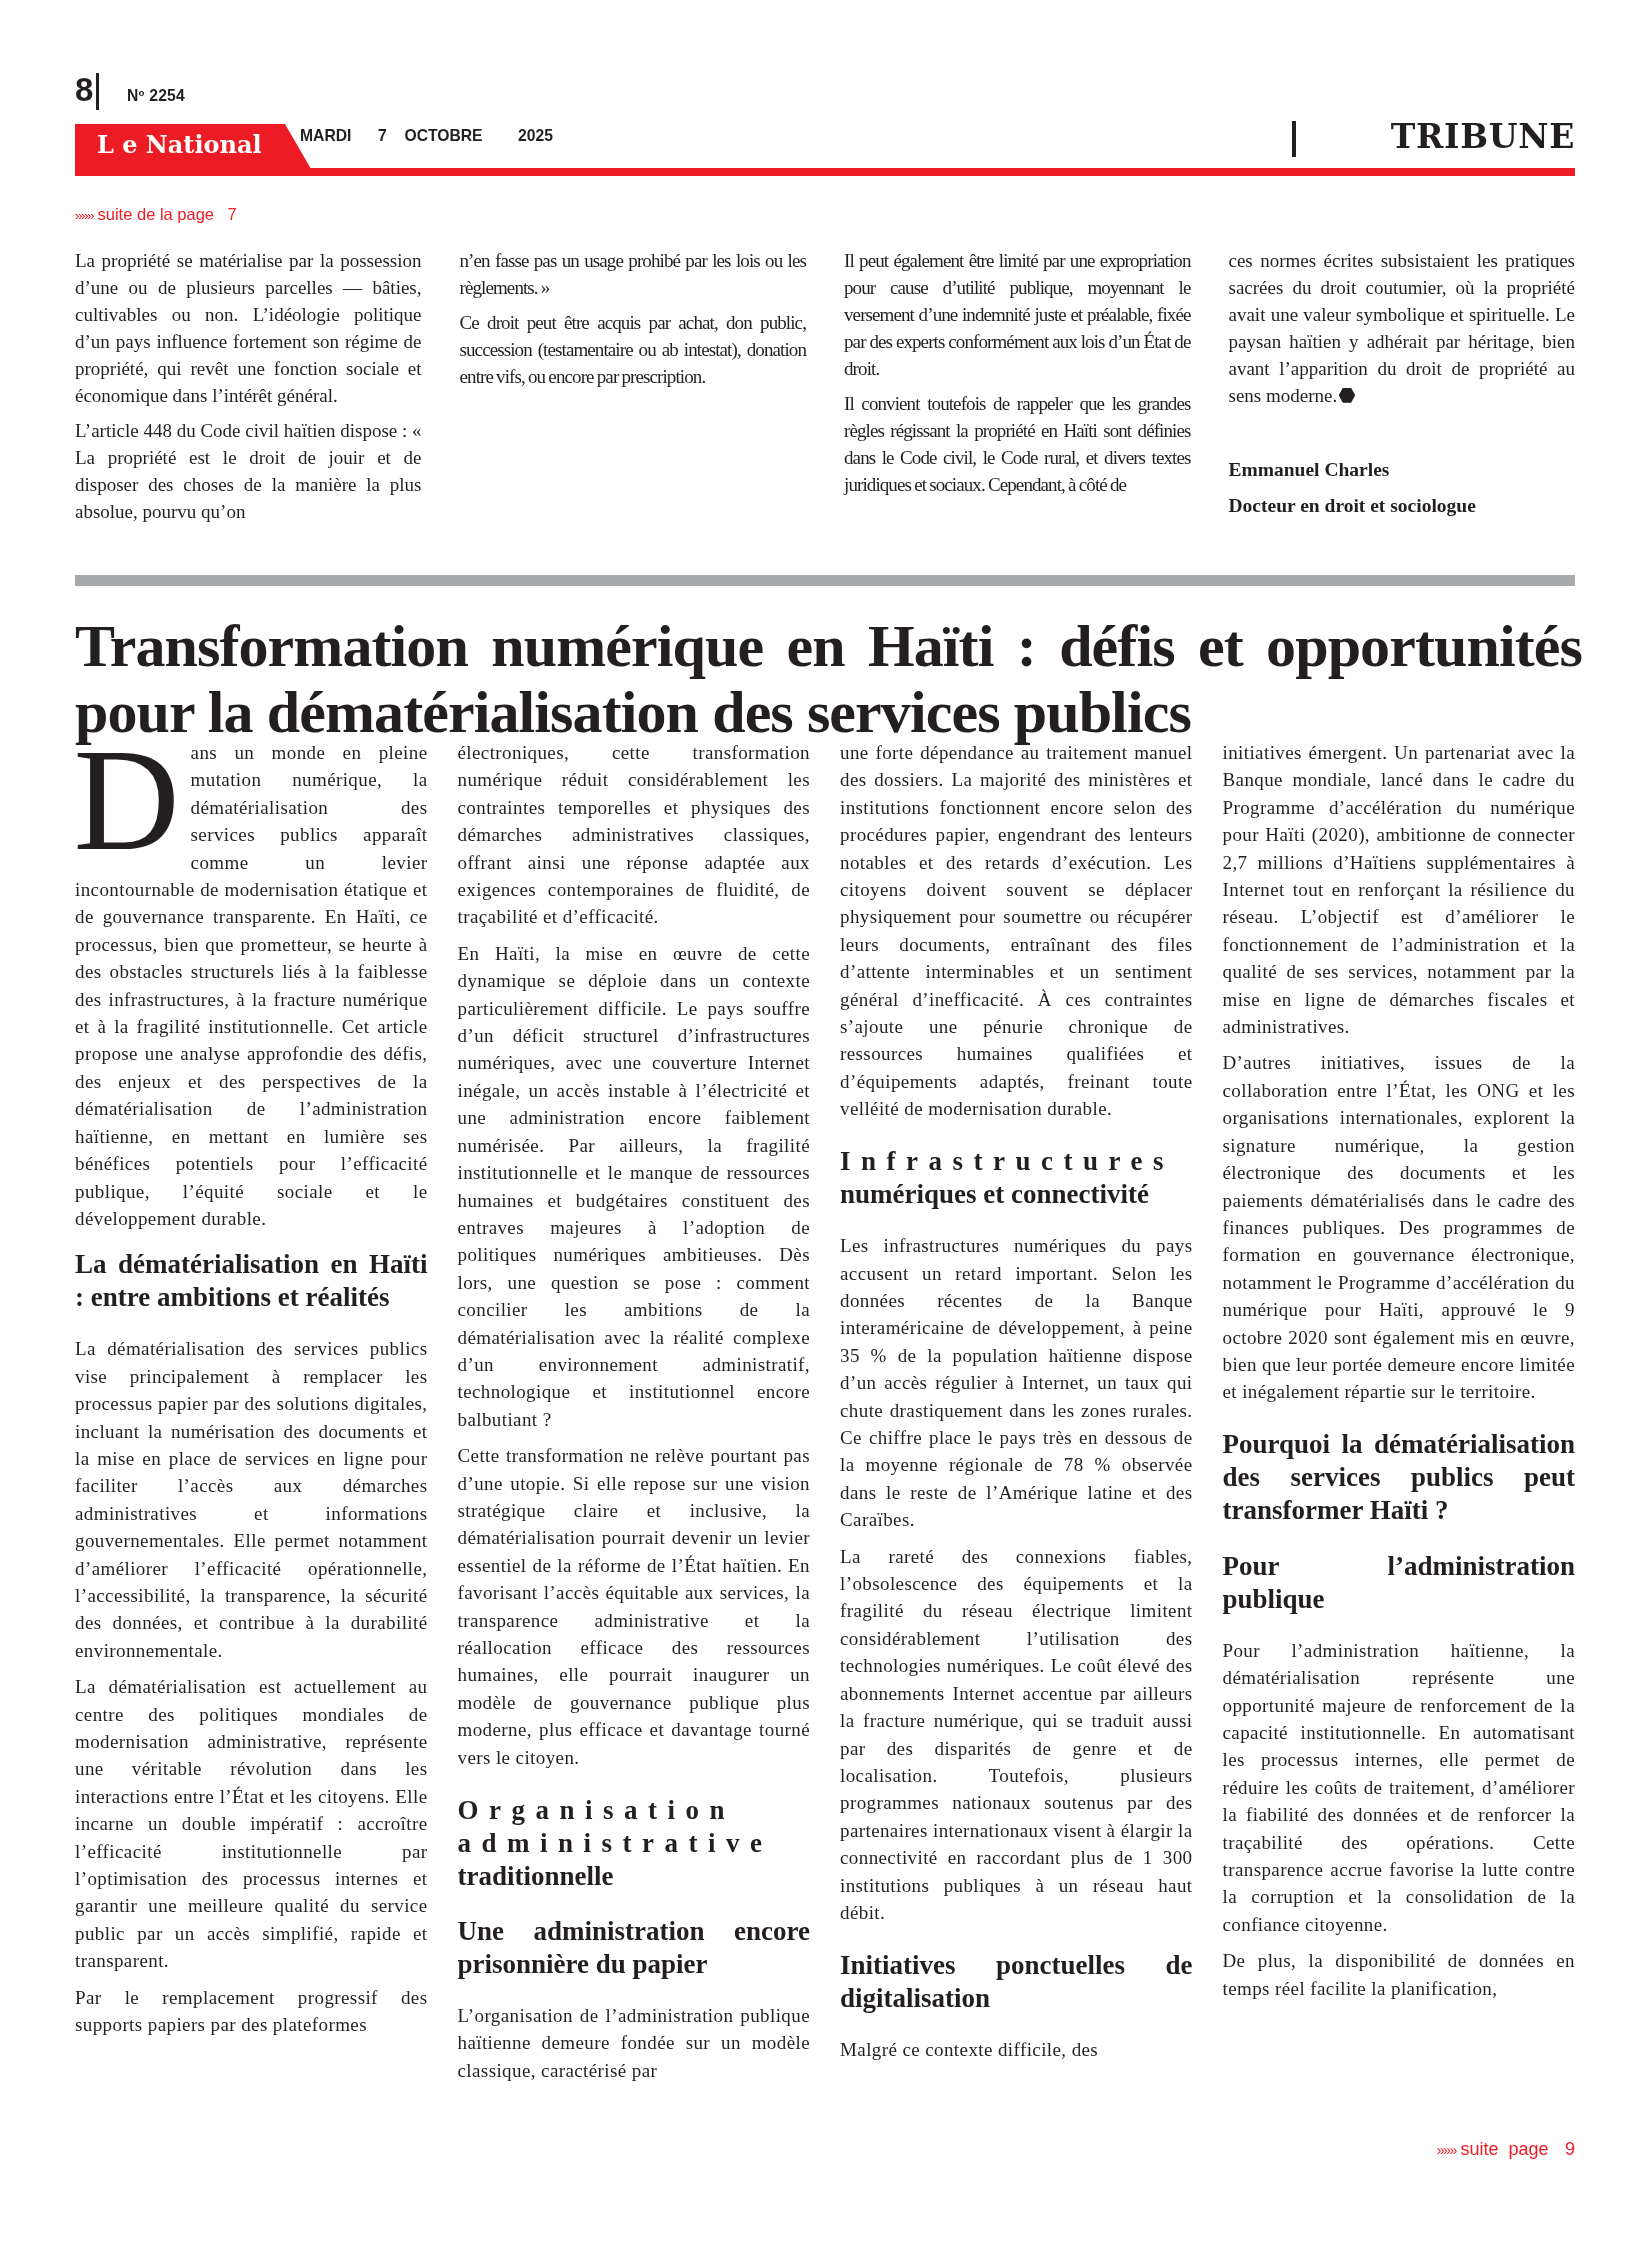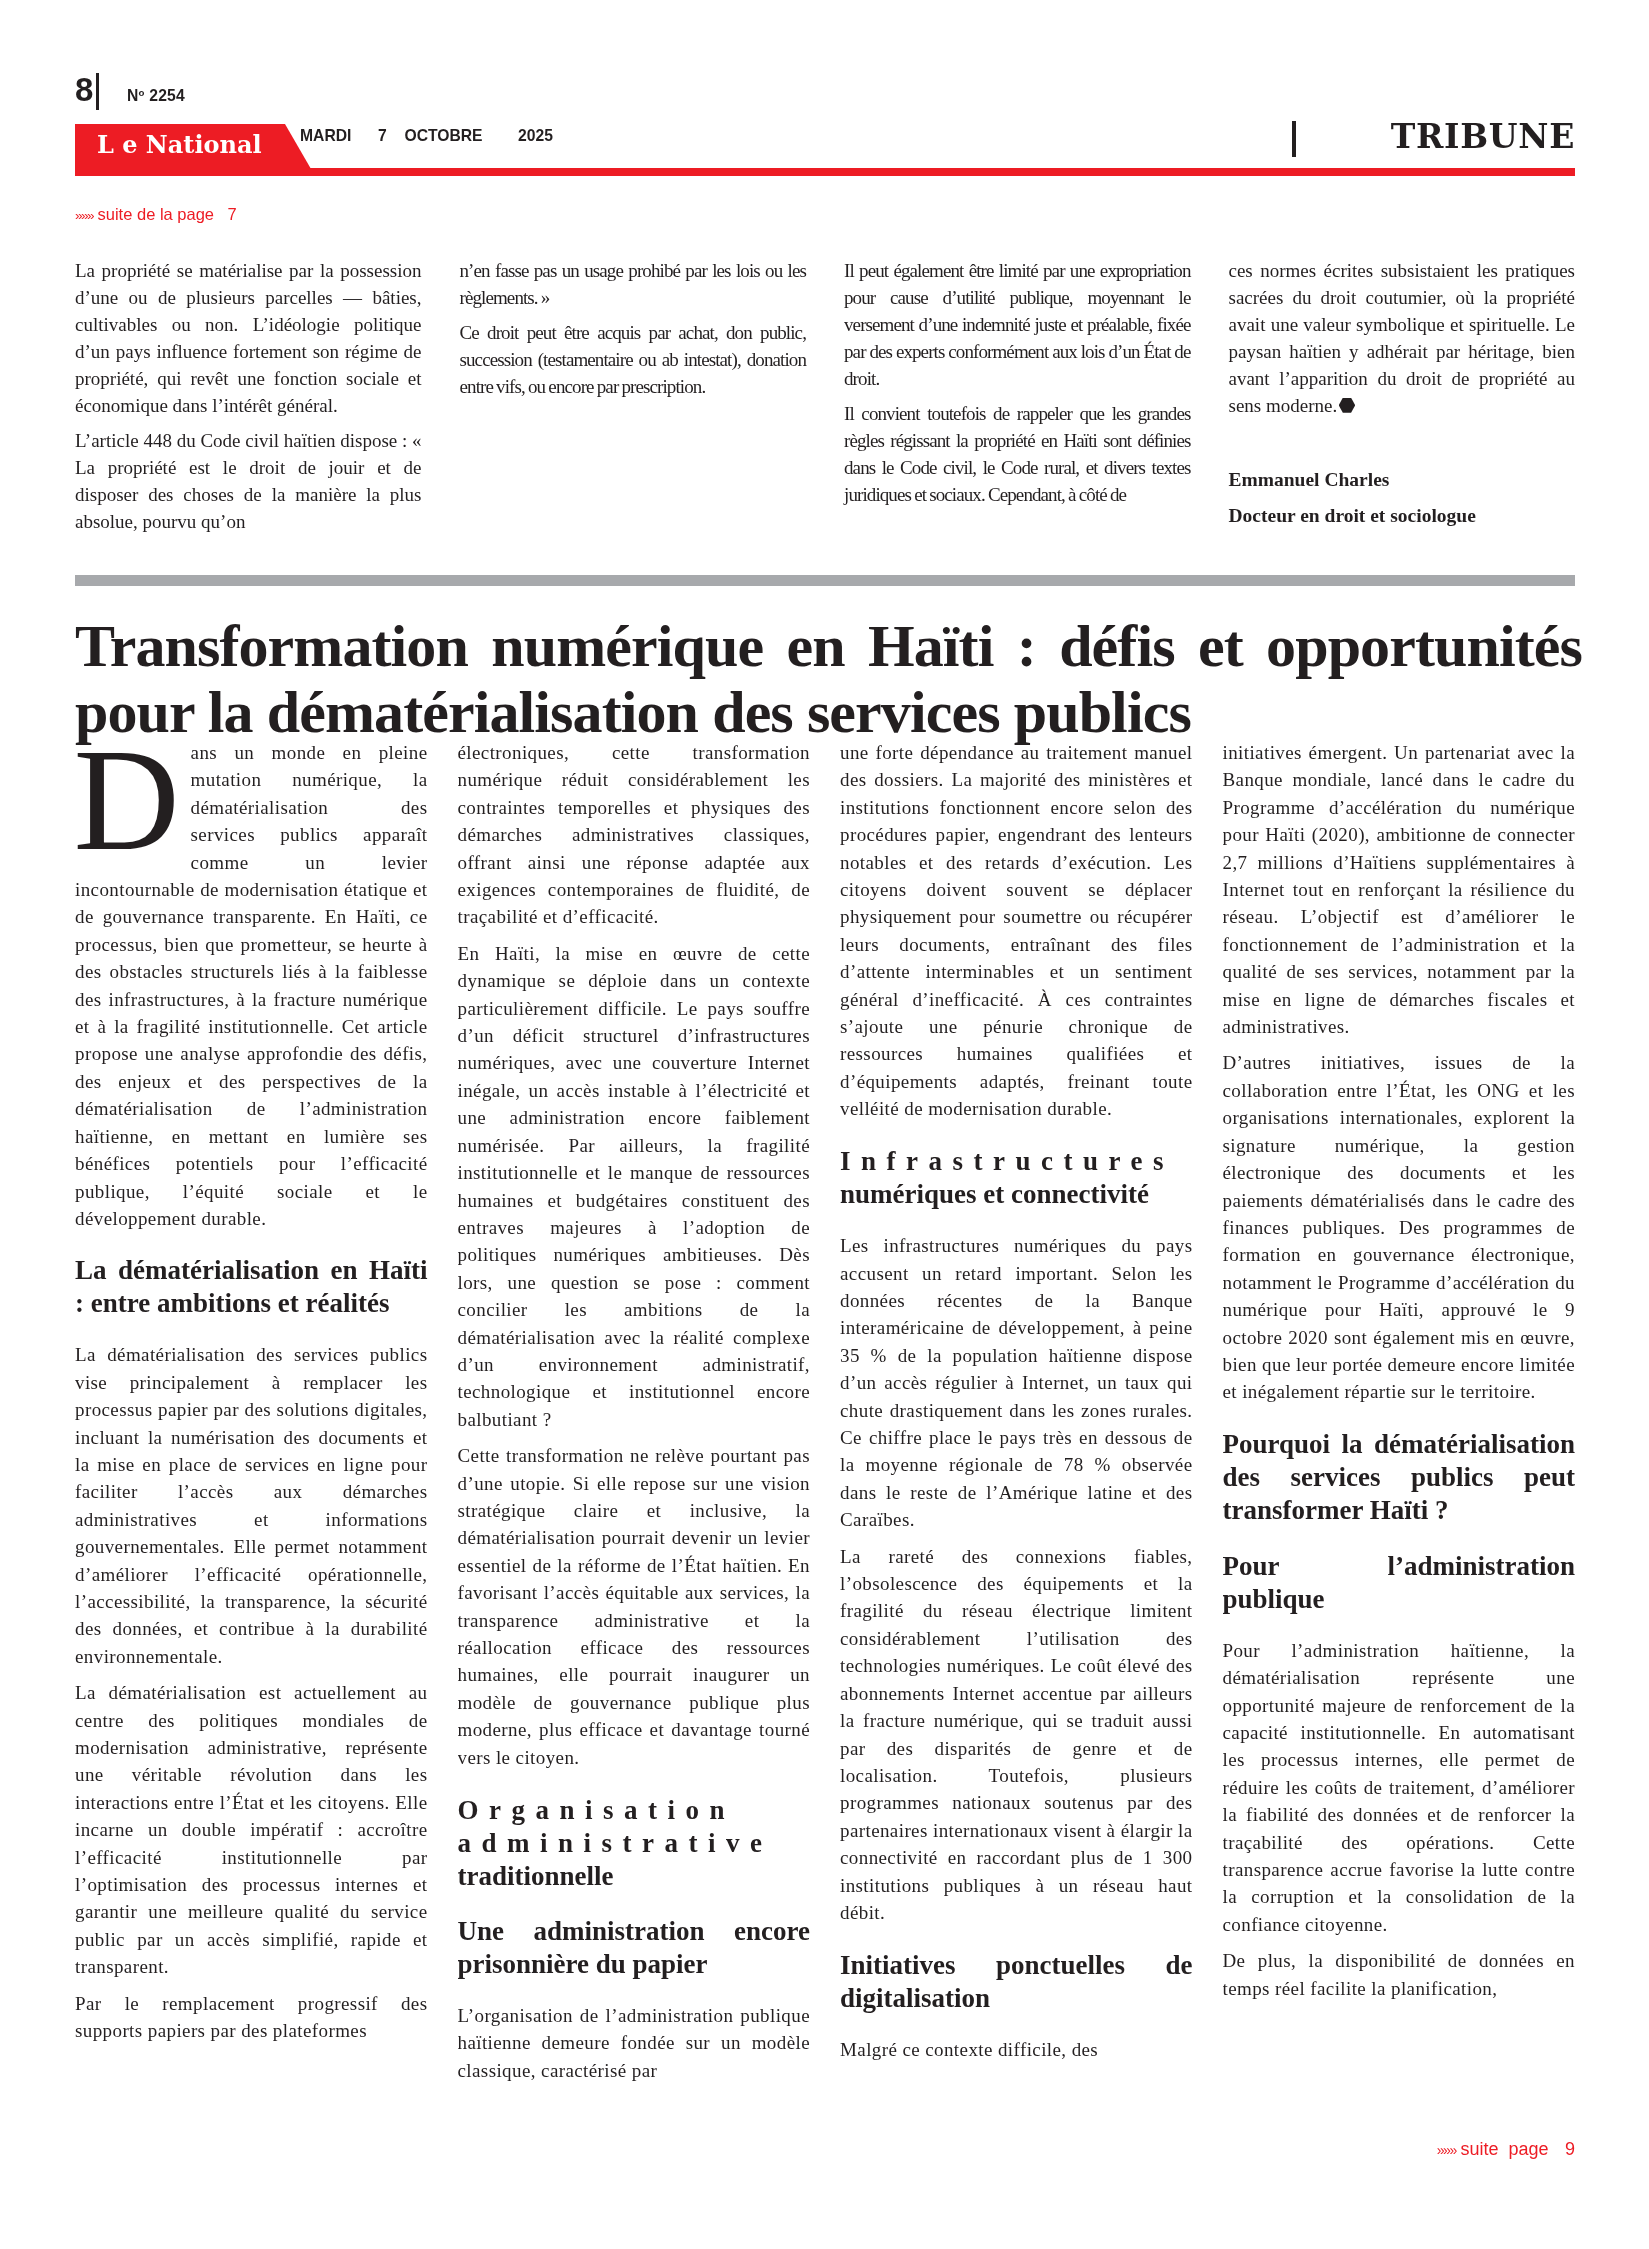--- a/index.html
+++ b/index.html
@@ -50,21 +50,21 @@
   .continued-from {
     position: absolute; left: 75px; top: 205px;
     font-family: "Liberation Sans", sans-serif; font-size: 16.5px; color: #ed1c24;
   }
   .continued-from .arrows { letter-spacing: -1.5px; margin-right: 4.5px; font-size: 13.5px; }
   .continued-from .pg { margin-left: 13.5px; }
 
   
   .top-article {
     position: absolute; left: 75px; top: 247px; width: 1500px; height: 307px;
-    display: grid; grid-template-columns: repeat(4, 1fr); column-gap: 38px; margin-top: 10px;
+    display: grid; grid-template-columns: repeat(4, 1fr); column-gap: 38px;
   }
   .top-col p {
     font-family: "Liberation Serif", serif;
     font-size: 19px; line-height: 27px; text-align: justify;
     margin-bottom: 7.5px; color: #231f20;
   }
   .top-col.narrow p { letter-spacing: -0.9px; word-spacing: -0.7px; }
   .hex {
     display: inline-block; width: 16.5px; height: 15px; background: #231f20; vertical-align: -0.7px;
     clip-path: polygon(25% 0, 75% 0, 100% 50%, 75% 100%, 25% 100%, 0 50%);
@@ -104,21 +104,21 @@
     font-size: 147px; line-height: 112px; height: 109px;
     margin: 4.5px 10.5px 0 -1.5px; color: #231f20;
   }
   .sub {
     font-family: "Liberation Serif", serif; font-weight: 700;
     font-size: 27px; line-height: 33px; color: #231f20;
     margin: 22.5px 0 21px; text-align: justify; text-align-last: left;
   }
   .sub.spread { letter-spacing: 10.5px; }
   .sub.spread .normal { letter-spacing: 0; }
-  .sub.first { margin-top: 22px; }
+  .sub.first { margin-top: 16px; }
 
   .continued-to {
     position: absolute; right: 75px; top: 2139px;
     font-family: "Liberation Sans", sans-serif; font-size: 18px; color: #ed1c24;
   }
   .continued-to .arrows { letter-spacing: -1.5px; margin-right: 4.5px; font-size: 14.2px; }
   .continued-to .pg { margin-left: 16.5px; }
 </style>
 </head>
 <body>

